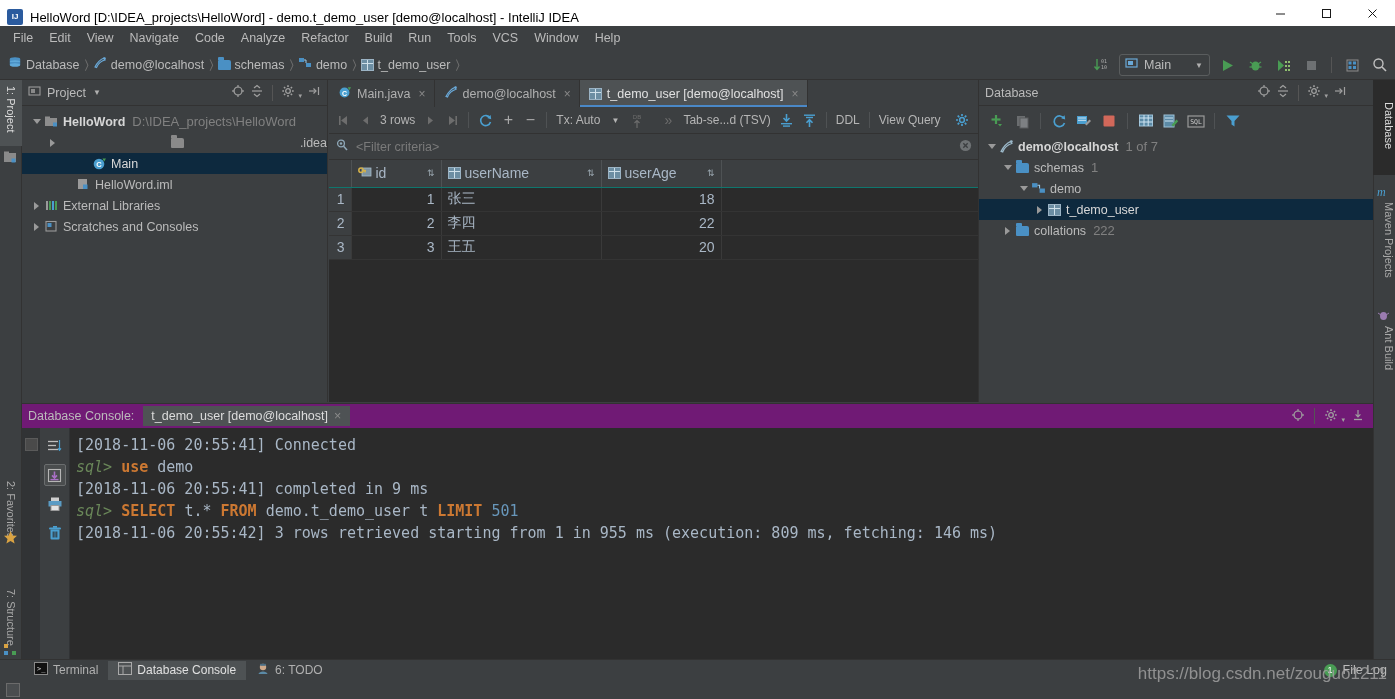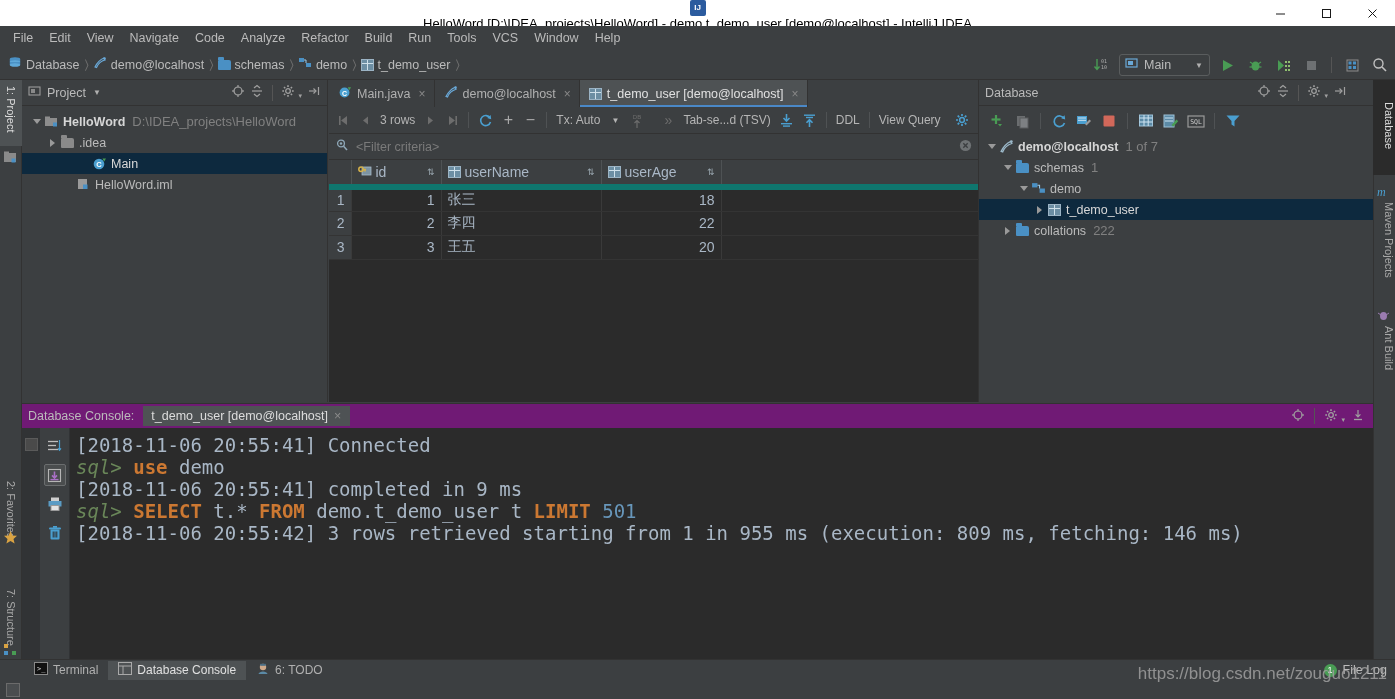--- a/index.html
+++ b/index.html
@@ -11,21 +11,21 @@
     font-size:12.5px;
     color:#bbbbbb;
     -webkit-font-smoothing:antialiased;
   }
   #app { position:relative; width:1395px; height:699px; }
 
   
   .titlebar{
     position:absolute; left:0; top:0; width:1395px; height:34px;
     background:#ffffff; color:#000000;
-    display:flex; align-items:center;flex-direction:column;
+    display:flex; align-items:center;
   }
   .title-ico{
     width:16px;height:16px;margin-left:7px;margin-right:7px;
     background:#2b5b9e; border-radius:2px; position:relative; flex:0 0 auto;
   }
   .title-ico:after{
     content:"IJ"; position:absolute; left:0; top:0; width:16px; height:16px;
     font-size:8px; line-height:16px; text-align:center; color:#fff; font-weight:bold;
     font-family:"Liberation Sans", sans-serif;
   }
@@ -136,21 +136,21 @@
   .filterbar{
     position:absolute; left:0; top:54px; width:649px; height:26px; background:#3c3f41;
     display:flex; align-items:center; padding-left:6px; border-bottom:1px solid #323232;
   }
   .filtertext{ font-size:12.5px; color:#7a7a7a; margin-left:7px; font-style:normal; }
 
   .datagrid{ position:absolute; left:0; top:80px; width:649px; bottom:0; background:#2b2b2b; overflow:hidden; }
   table.dg{ border-collapse:collapse; width:100%; table-layout:fixed; }
   table.dg th{
     background:#3c3f41; color:#a9b7c6; font-weight:normal; font-size:14px;
-    height:27px; border-right:1px solid #4e5254; border-bottom:6px solid #0f766e;
+    height:27px; border-right:1px solid #4e5254; border-bottom:1px solid #0f766e;
     padding:0 6px; text-align:left; vertical-align:middle; white-space:nowrap;
   }
   table.dg th .thinner{ display:flex; align-items:center; gap:4px; }
   table.dg th .sortarrow{ margin-left:auto; color:#9aa7b0; font-size:9px; line-height:1; }
   table.dg td{
     height:24px; font-size:14px; color:#a9b7c6; padding:0 6px;
     border-right:1px solid #3a3a3a; border-bottom:1px solid #343434;
     white-space:nowrap; vertical-align:middle;
   }
   td.rownum{ background:#3c3f41; color:#9aa0a6; text-align:right; font-size:13px;
@@ -193,21 +193,21 @@
   .congutter .sq{
     position:absolute; left:3px; top:10px; width:13px;height:13px; background:#4a4a4a; border:1px solid #5a5a5a;
   }
   .conicons{ width:30px; background:#3c3f41; display:flex; flex-direction:column; align-items:center;
              padding-top:7px; gap:7px; border-right:1px solid #313335; }
   .conicon{ width:22px; height:22px; display:flex; align-items:center; justify-content:center; }
   .conicon.boxed{ border:1px solid #6a6d6e; background:#4a4d4e; border-radius:2px; }
   .context{
     flex:1; padding:6px 0 0 6px;
     font-family:"DejaVu Sans Mono", "Liberation Mono", monospace;
-    font-size:19px; line-height:22px; color:#a9b7c6; white-space:pre; overflow:hidden;
+    font-size:15px; line-height:22px; color:#a9b7c6; white-space:pre; overflow:hidden;
   }
   .kw{ color:#cc7832; font-weight:bold; }
   .prompt{ color:#6a8759; font-style:italic; }
   .numlit{ color:#6897bb; }
   .plain{ color:#a9b7c6; }
 
   
   .bottombar{
     position:absolute; left:0; top:659px; width:1395px; height:21px; background:#3c3f41;
     display:flex; align-items:center; padding-left:24px; border-top:1px solid #323232;
@@ -533,21 +533,21 @@
           <svg width="15" height="15" viewBox="0 0 15 15">
               <rect x="1" y="4" width="12" height="8" fill="#8d8d8d"></rect>
               <rect x="1" y="2.5" width="5" height="1.6" fill="#8d8d8d"></rect>
               <rect x="9" y="8.5" width="4" height="4" fill="#4a90c4"></rect>
             </svg>
         </span>
         <span class="tlabel" style="font-weight:bold;color:#d6d6d6;">HelloWord</span>
         <span class="tsub">D:\IDEA_projects\HelloWord</span>
       </div>
 
-      <div class="trow" style="padding-left:24px;">
+      <div class="trow" style="padding-left:24px;justify-content:space-between;">
         <span class="tw">
             <span class="tri r"></span>
           </span>
         <span class="ticon">
             <span class="folder gray"></span>
           </span>
         <span class="tlabel">.idea</span>
       </div>
 
 
@@ -568,21 +568,47 @@
         <span class="tw"></span>
         <span class="ticon">
           <svg width="15" height="15" viewBox="0 0 15 15">
               <rect x="2" y="2" width="9" height="10" fill="#9a9a9a"></rect>
               <rect x="7" y="7.5" width="4.5" height="4.5" fill="#4a90c4"></rect>
             </svg>
         </span>
         <span class="tlabel">HelloWord.iml</span>
       </div>
 
-
+      <div class="trow" style="padding-left:8px;">
+        <span class="tw">
+            <span class="tri r"></span>
+          </span>
+        <span class="ticon">
+          <svg width="15" height="15" viewBox="0 0 15 15">
+              <rect x="2" y="3" width="2" height="9" fill="#9a9a9a"></rect>
+              <rect x="5" y="3" width="2" height="9" fill="#499c54"></rect>
+              <rect x="8" y="3" width="2" height="9" fill="#4a9fd0"></rect>
+              <rect x="11" y="3" width="2" height="9" fill="#499c54"></rect>
+            </svg>
+        </span>
+        <span class="tlabel">External Libraries</span>
+      </div>
+
+      <div class="trow" style="padding-left:8px;">
+        <span class="tw">
+            <span class="tri r"></span>
+          </span>
+        <span class="ticon">
+          <svg width="15" height="15" viewBox="0 0 15 15">
+              <rect x="2" y="2.5" width="10" height="9.5" fill="none" stroke="#9a9a9a" stroke-width="1.1"></rect>
+              <rect x="3.5" y="4" width="4" height="4" fill="#4a90c4"></rect>
+            </svg>
+        </span>
+        <span class="tlabel">Scratches and Consoles</span>
+      </div>
     </div>
   </div>
 
   <div class="editorarea">
     <div class="tabstrip">
       <div class="etab">
         <span>
           <svg width="14" height="14" viewBox="0 0 15 15">
               <circle cx="7" cy="8" r="5.3" fill="#4a9fd0"></circle>
               <text x="7" y="11.3" font-size="7.5" fill="#fff" text-anchor="middle" font-family="sans-serif" font-weight="bold">C</text>

